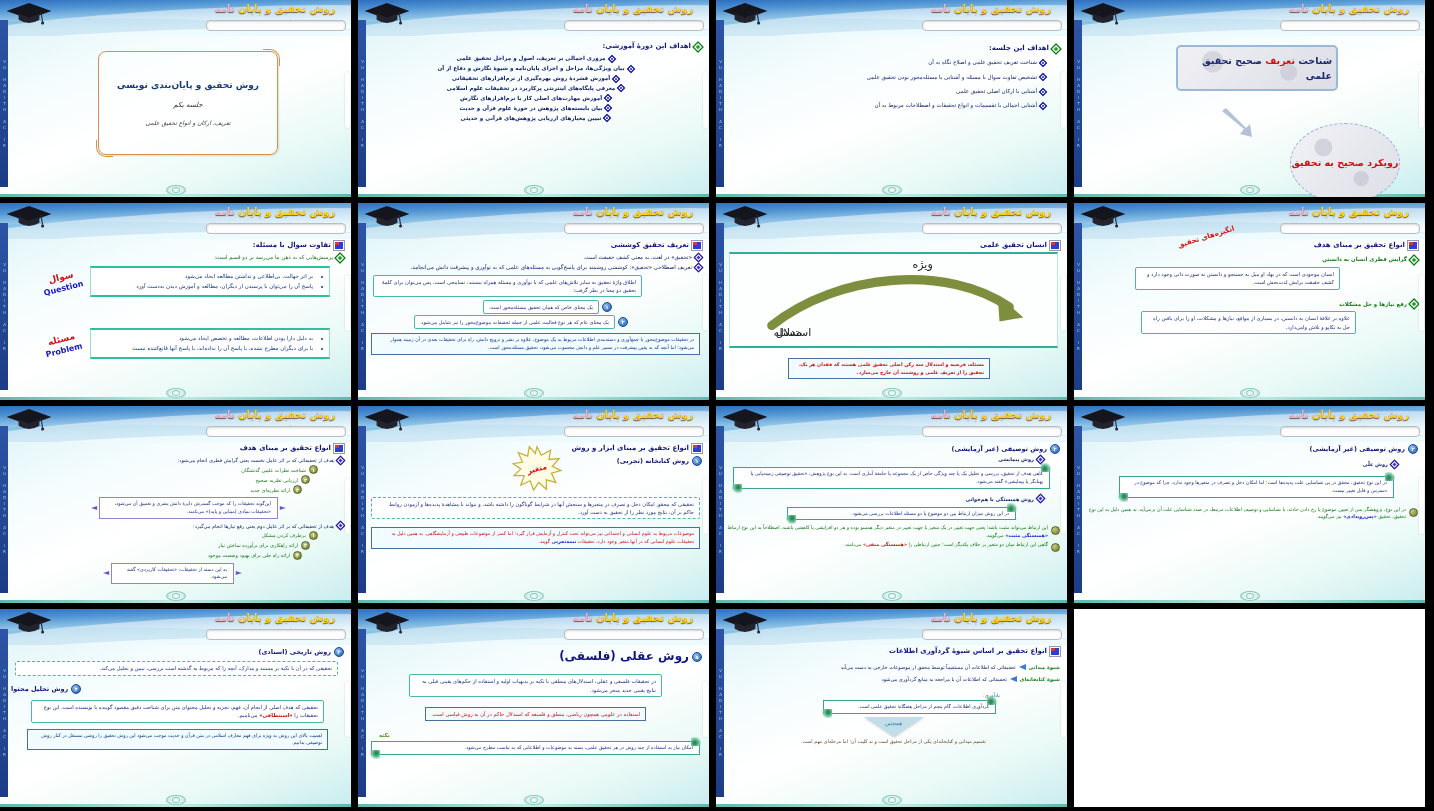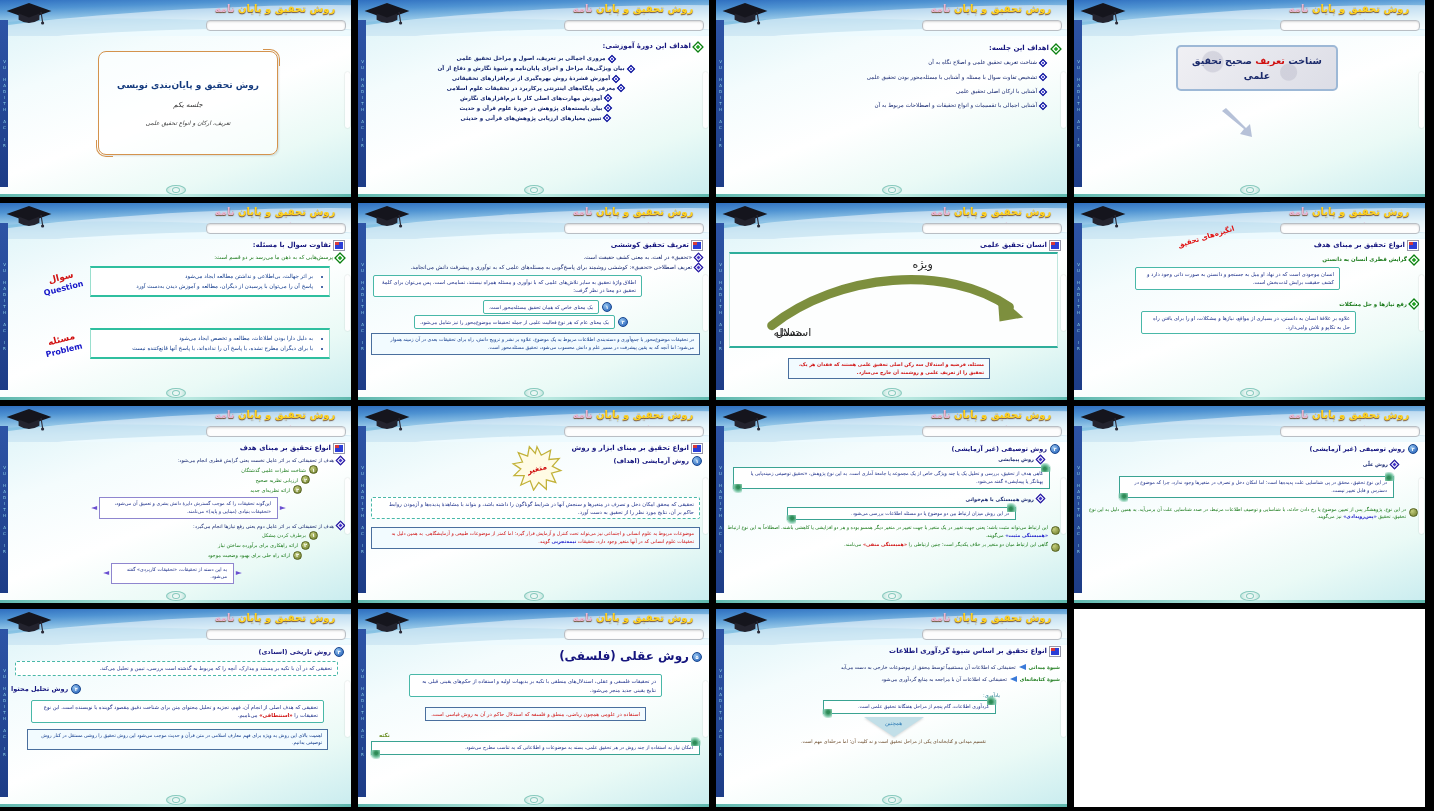--- a/index.html
+++ b/index.html
@@ -72,21 +72,21 @@
   .f1{position:absolute;top:14px;right:66px;width:178px;height:102px;border:1px solid #d4934d;
      border-radius:8px;background:rgba(255,255,255,.5);box-shadow:1px 1px 2px rgba(0,0,0,.12);
      display:flex;flex-direction:column;align-items:center;justify-content:center;gap:7px;}
   .f1::before,.f1::after{content:'';position:absolute;width:16px;height:16px;border:1.5px solid #d4934d;}
   .f1::before{top:-3px;right:-3px;border-left:none;border-bottom:none;border-radius:0 10px 0 0;}
   .f1::after{bottom:-3px;left:-3px;border-right:none;border-top:none;border-radius:0 0 0 10px;}
   .t-title{font-size:9px;font-weight:bold;color:#143a7e;}
   .t-session{font-size:7px;font-style:italic;color:#333;}
   .t-sub{font-size:6px;font-style:italic;color:#444;}
   
-  .mbox{position:absolute;top:8px;right:80px;width:150px;padding:6px 4px;text-align:center;
+  .mbox{position:absolute;top:8px;right:80px;width:150px;padding:6px 4px;text-align:right;
      font-size:9.5px;font-weight:bold;color:#1b2a6b;border:2px solid #9db8d6;border-radius:5px;
      background:
        radial-gradient(circle at 22% 35%,rgba(190,190,205,.5) 0 8%,transparent 9%),
        radial-gradient(circle at 70% 60%,rgba(190,190,205,.5) 0 7%,transparent 8%),
        linear-gradient(135deg,#f0f0f4,#dcdde6);}
   .garr{position:absolute;top:66px;right:150px;}
   .mell{position:absolute;top:86px;right:18px;width:108px;height:78px;border:1.6px dashed #8fb2d8;
      border-radius:50%;display:flex;align-items:center;justify-content:center;text-align:center;
      font-size:9.5px;font-weight:bold;line-height:1.35;
      background:
@@ -293,20 +293,21 @@
         </div>
     <div class="rtab"></div>
     <div class="emblem"></div>
   </div>
 
     <div class="body">
       <div class="mbox"><span>شناخت </span><span class="red">تعریف</span><span> صحیح تحقیق علمی</span></div>
       <svg class="garr" width="54" height="40" viewBox="0 0 54 40">
         <polygon points="4,4 26,22 22,27 34,30 32,17 28,21 8,1" fill="#b6c1d8" transform="translate(4,4)"></polygon>
       </svg>
+      <div class="mell red">رویکرد صحیح به تحقیق</div>
     </div>
   </div>
 
   <div class="cell slide">
   <div>
     <div class="hdr">
           <i class="w2"></i>
           <i class="w1"></i>
           <i class="w3"></i>
         </div>
@@ -572,21 +573,21 @@
     <div class="emblem"></div>
   </div>
 
     <div class="body">
       <div class="h">
           <span class="win"></span>
           <span>انواع تحقیق بر مبنای ابزار و روش</span>
         </div>
       <div class="li">
           <span class="nb">۱</span>
-          <span class="b" style="color:#15157e;font-size:6.5px;">روش آزمایشی (اهداف)</span>
+          <span class="b" style="color:#15157e;font-size:6.5px;">روش کتابخانه (تجربی)</span>
         </div>
       <svg class="star" viewBox="0 0 60 54">
         <polygon points="30,2 35,12 46,6 44,17 56,16 48,25 58,30 47,33 52,44 41,41 41,52 32,44 26,53 22,42 11,47 15,36 3,36 11,28 2,22 13,20 8,9 19,13 21,2 28,10" fill="#fffbe4" stroke="#c2b23a" stroke-width="1.5"></polygon>
         <text x="30" y="31" text-anchor="middle" font-size="9" fill="#d01010" transform="rotate(-14 30 28)">متغیر</text>
       </svg>
       <div class="bx" style="margin:30px 2px 8px 2px;font-size:5.2px;border-style:dashed;">تحقیقی که محقق امکان دخل و تصرف در متغیرها و سنجش آنها در شرایط گوناگون را داشته باشد، و بتواند با مشاهدهٔ پدیده‌ها و آزمودن روابط حاکم بر آن، نتایج مورد نظر را از تحقیق به دست آورد.</div>
       <div class="bxn tiny" style="margin:0 2px;"><span class="red">موضوعات مربوط به علوم انسانی و اجتماعی نیز می‌تواند تحت کنترل و آزمایش قرار گیرد؛ اما کمتر از موضوعات طبیعی و آزمایشگاهی. به همین دلیل به تحقیقات علوم انسانی که در آنها متغیر وجود دارد، تحقیقات </span><span class="em">نیمه‌تجربی</span><span class="red"> گویند.</span></div>
     </div>
   </div>
 

